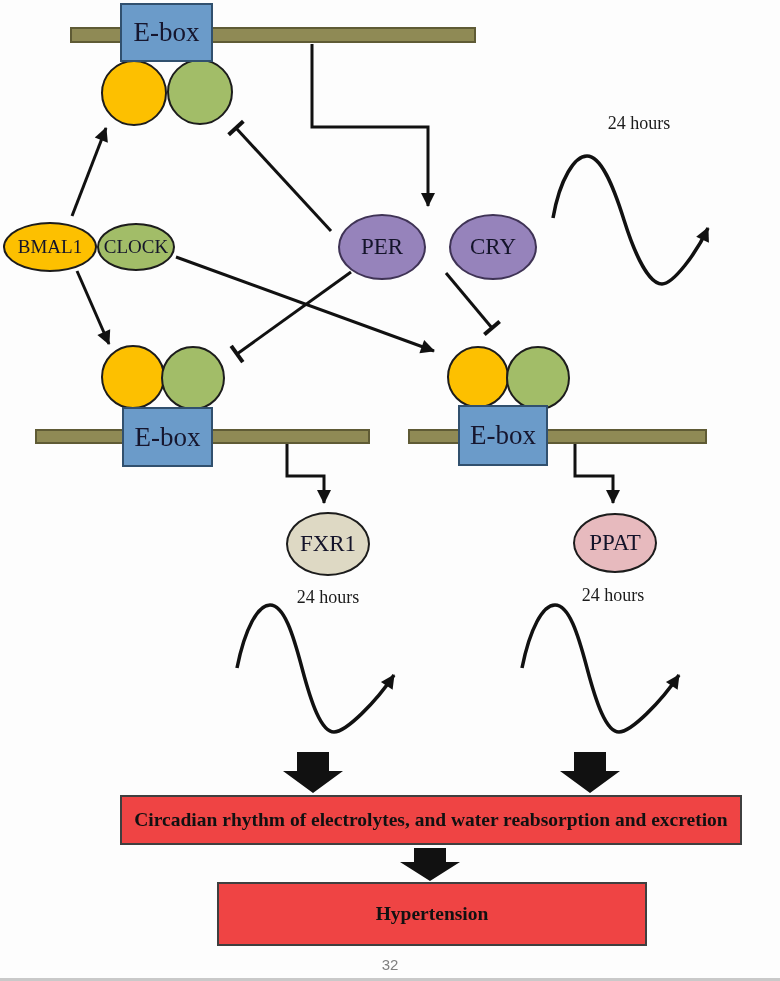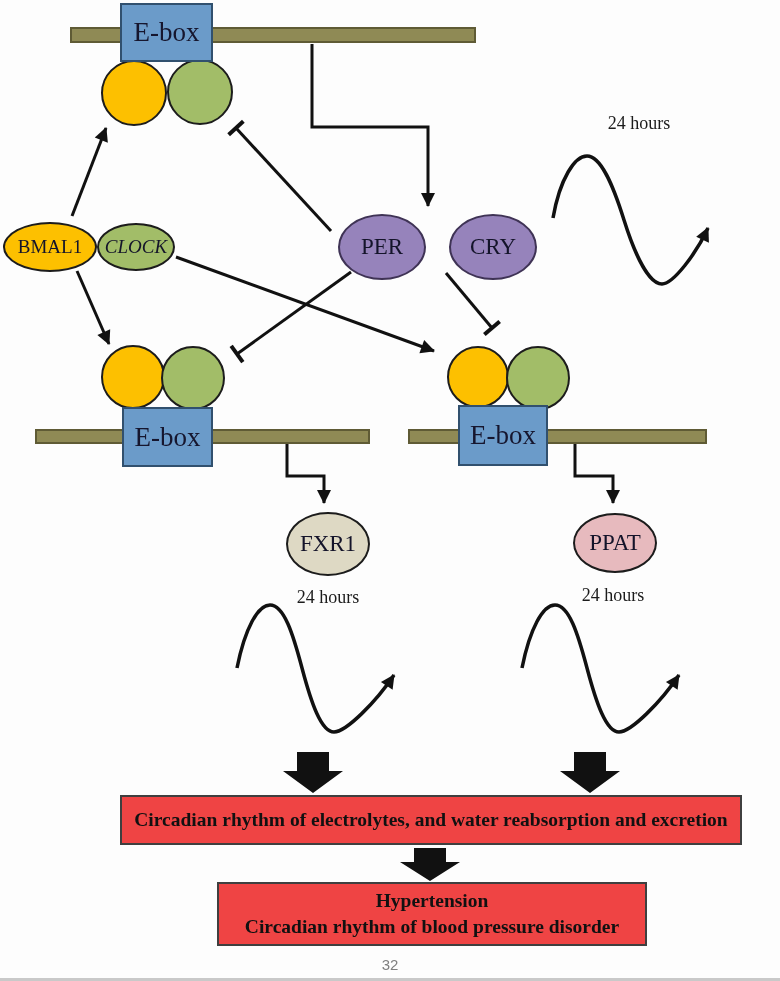--- a/index.html
+++ b/index.html
@@ -20,21 +20,21 @@
     position:absolute;border-radius:50%;border:2px solid #1c1c1c;box-sizing:border-box;z-index:5;
   }
   .yellow{background:#fdc000;}
   .green{background:#a2bd68;}
   .ellipse{
     position:absolute;border-radius:50%;border:2px solid #1c1c1c;box-sizing:border-box;
     display:flex;align-items:center;justify-content:center;z-index:5;
     color:#14142a;
   }
   .el-yellow{background:#fdc000;}
-  .el-green{background:#a2bd68;font-style:italic;}
+  .el-green{background:#a2bd68;}
   .el-purple{background:#9683bb;border-color:#3f3355;}
   .el-beige{background:#ded9c4;}
   .el-pink{background:#e7babe;}
   .lbl-small{font-size:19px;}
   .lbl-med{font-size:23px;}
   .cycle-label{
     position:absolute;transform:translate(-50%,-50%);font-size:18px;color:#1c1c1c;z-index:4;white-space:nowrap;
   }
   .outcome-box{
     position:absolute;background:#ef4444;border:2px solid #3f3f3f;box-sizing:border-box;
@@ -96,21 +96,20 @@
 
   <div class="cycle-label" style="left:639px;top:123px;">24 hours</div>
   <div class="cycle-label" style="left:328px;top:597px;">24 hours</div>
   <div class="cycle-label" style="left:613px;top:595px;">24 hours</div>
 
   <div class="outcome-box" style="left:120px;top:795px;width:622px;height:50px;">
     <span>Circadian rhythm of electrolytes, and water reabsorption and excretion</span>
   </div>
   <div class="outcome-box" style="left:217px;top:882px;width:430px;height:64px;">
     <span>Hypertension</span>
-    <span>Circadian rhythm of blood pressure disorder</span>
   </div>
 
   <div class="page-num" style="left:390px;top:964px;">32</div>
 
   <svg id="overlay" viewBox="0 0 780 981" xmlns="http://www.w3.org/2000/svg">
     <defs>
       <marker id="arr" markerUnits="userSpaceOnUse" markerWidth="18" markerHeight="16" refX="14" refY="8" orient="auto">
         <path d="M1,1 L15,8 L1,15 Z" fill="#111"></path>
       </marker>
       <marker id="tbar" markerUnits="userSpaceOnUse" markerWidth="20" markerHeight="22" refX="9" refY="11" orient="auto">

